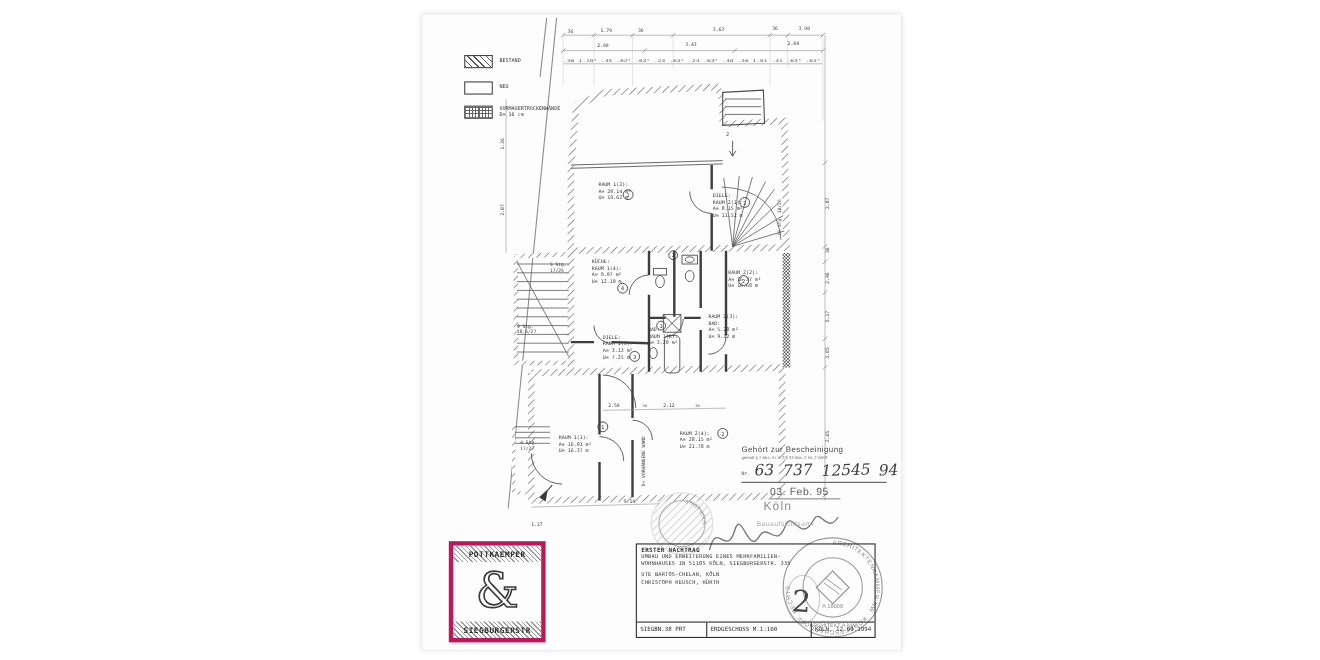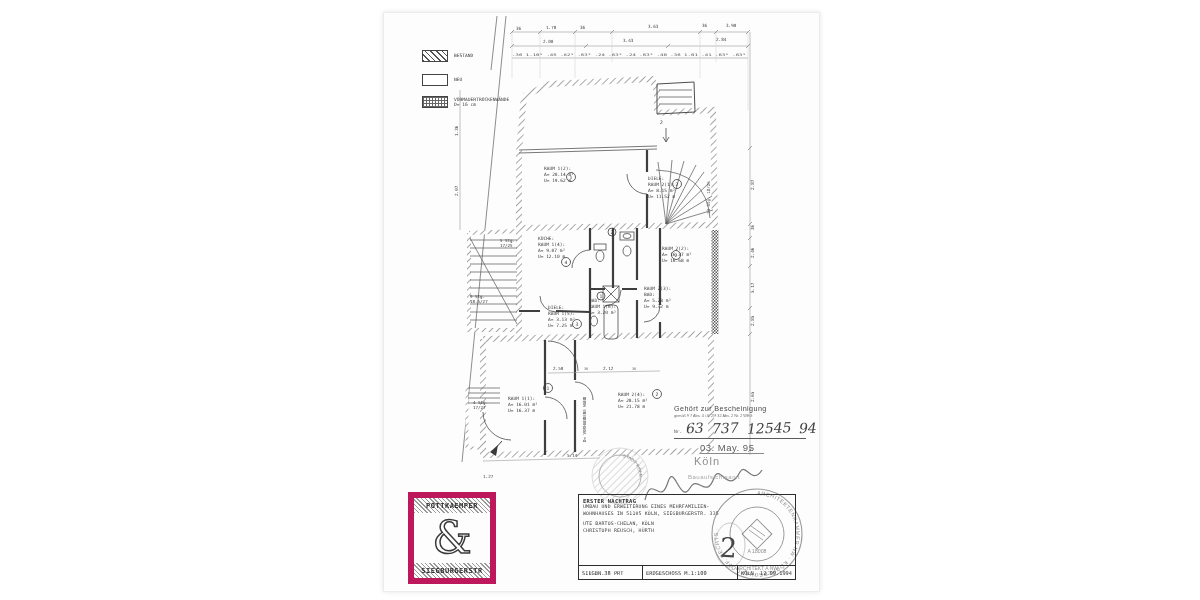--- a/index.html
+++ b/index.html
@@ -31,21 +31,21 @@
   .nums .nr{font-size:4.5px;color:#555;margin-bottom:2px;}
   .nums .n{font-family:"DejaVu Serif",serif;font-style:italic;font-size:14px;color:#3f3f3f;transform:rotate(-2deg);}
   .nums .bar{width:1px;height:15px;background:#555;transform:rotate(8deg);}
   .dstamp{margin:3px 0 0 26px;width:64px;border-bottom:1px solid #8a8a8a;
           font-family:"Liberation Sans",sans-serif;font-size:9.5px;letter-spacing:.5px;color:#5c5c5c;}
   .cityname{position:absolute;left:694px;top:455px;z-index:3;font-family:"Liberation Sans",sans-serif;
             font-weight:normal;font-size:11px;letter-spacing:1px;color:#8f8f8f;}
   .cityoffice{position:absolute;left:688px;top:474px;z-index:3;font-family:"Liberation Sans",sans-serif;
             font-size:6px;letter-spacing:.5px;color:#a8a8a8;}
   
-  .logo{position:absolute;left:408px;top:492px;width:88px;height:92px;border:6px solid #be185d;z-index:4;
+  .logo{position:absolute;left:408px;top:492px;width:88px;height:92px;border:4px solid #be185d;z-index:4;
         background:#fdfdfd;box-sizing:border-box;display:flex;flex-direction:column;}
   .logo .band{height:15px;display:flex;align-items:center;justify-content:center;
         background-image:repeating-linear-gradient(45deg,#9a9a9a 0,#9a9a9a 1px,transparent 1px,transparent 3px);
         font-size:7px;font-weight:bold;letter-spacing:.5px;color:#2e2e2e;}
   .logo .mid{flex:1;display:flex;align-items:center;justify-content:center;}
   .logo .amp{font-family:"DejaVu Serif",serif;font-size:44px;color:#ffffff;
         -webkit-text-stroke:1.5px #3a3a3a;line-height:1;}
   .firm{position:absolute;left:499px;top:494px;width:78px;z-index:4;font-size:6.4px;font-weight:bold;
         letter-spacing:1.6px;line-height:1.55;color:#333;white-space:nowrap;}
   .firm .grp{margin-top:6px;}
@@ -347,21 +347,21 @@
     <div class="nums">
       <span class="nr">Nr.</span>
       <span class="n">63</span>
       <span class="bar"></span>
       <span class="n">737</span>
       <span class="bar"></span>
       <span class="n">12545</span>
       <span class="bar"></span>
       <span class="n">94</span>
     </div>
-    <div class="dstamp">03. May. 95</div>
+    <div class="dstamp">03. Feb. 95</div>
   </div>
 
   <span class="cityname">Köln</span>
   <span class="cityoffice">Bauaufsichtsamt</span>
 
   <div class="logo">
     <div class="band">POTTKAEMPER</div>
     <div class="mid">
         <span class="amp">&amp;</span>
       </div>

